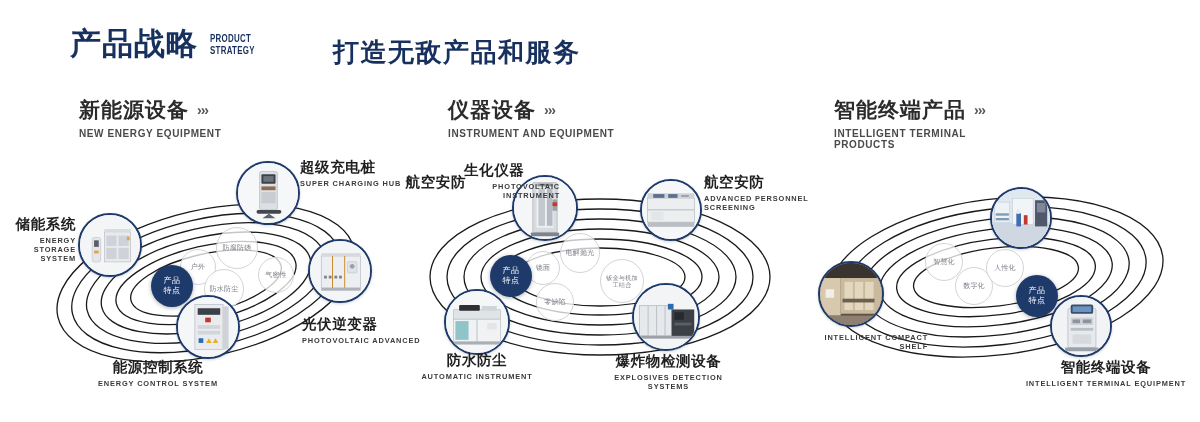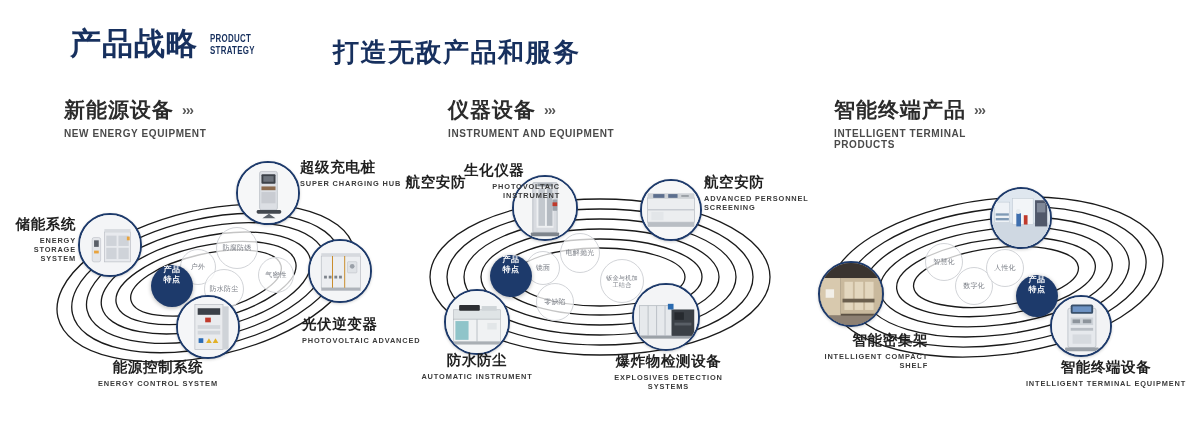--- a/index.html
+++ b/index.html
@@ -37,21 +37,21 @@
   }
   .sec-head .arrows {
     display: inline-block; vertical-align: middle;
     margin-left: 8px; color: #555; font-size: 14px; letter-spacing: -1px;
     font-weight: 700;
   }
   .sec-head .en {
     margin-top: 4px; font-size: 10px; font-weight: 600; color: #4a4a4a;
     letter-spacing: 0.6px;
   }
-  #sec1 { left: 64px; top: 96px; }
+  #sec1 { left: 79px; top: 96px; }
   #sec2 { left: 448px; top: 96px; }
   #sec3 { left: 834px; top: 96px; }
 
   
   .group { position: absolute; top: 155px; width: 400px; height: 240px; }
   #grp1 { left: 10px; }
   #grp2 { left: 400px; }
   #grp3 { left: 800px; }
   .rings { position: absolute; left: 0; top: 0; width: 400px; height: 240px; }
 
@@ -68,22 +68,22 @@
   .feat {
     position: absolute; border-radius: 50%;
     border: 1px solid #d2d4d8; background: rgba(255,255,255,.75);
     display: flex; align-items: center; justify-content: center; text-align: center;
     color: #7b7f87; font-size: 7px; line-height: 1.15; letter-spacing: .2px;
     padding: 2px;
   }
   .core {
     position: absolute; border-radius: 50%;
     background: #1d3a6b; color: #fff;
-    display: flex; justify-content: center; text-align: center;
-    font-size: 8px; font-weight: 700; line-height: 1.2; letter-spacing: .5px;
+    display: flex; align-items: center; justify-content: center; text-align: center;
+    font-size: 8px; font-weight: 400; line-height: 1.2; letter-spacing: .5px;
     box-shadow: 0 1px 4px rgba(0,0,0,.3);
   }
 
   
   .lbl { position: absolute; }
   .lbl .cn { font-size: 14.5px; font-weight: 700; color: #1f1f1f; letter-spacing: .6px; white-space: nowrap; }
   .lbl .en { font-size: 7.4px; font-weight: 600; color: #3a3a3a; letter-spacing: .85px; margin-top: 2px; }
   .lbl.r { text-align: right; }
   .lbl.c { text-align: center; }
   .lbl.l { text-align: left; }
@@ -401,19 +401,18 @@
         <rect x="24" y="38" width="34" height="4" fill="#6b5f4e"></rect>
         <rect x="0" y="56" width="66" height="10" fill="#8d8073"></rect>
       </svg>
     </div>
 
     <div class="lbl c" style="left:216px;top:203px;width:180px;">
       <div class="cn">智能终端设备</div>
       <div class="en">INTELLIGENT TERMINAL EQUIPMENT</div>
     </div>
     <div class="lbl r" style="left:0px;top:176px;width:128px;">
-      <div class="cn">智能密集架</div>
       <div class="en" style="white-space:pre-line">INTELLIGENT COMPACT
 SHELF</div>
     </div>
   </div>
 
 </div>
 
 </body></html>

